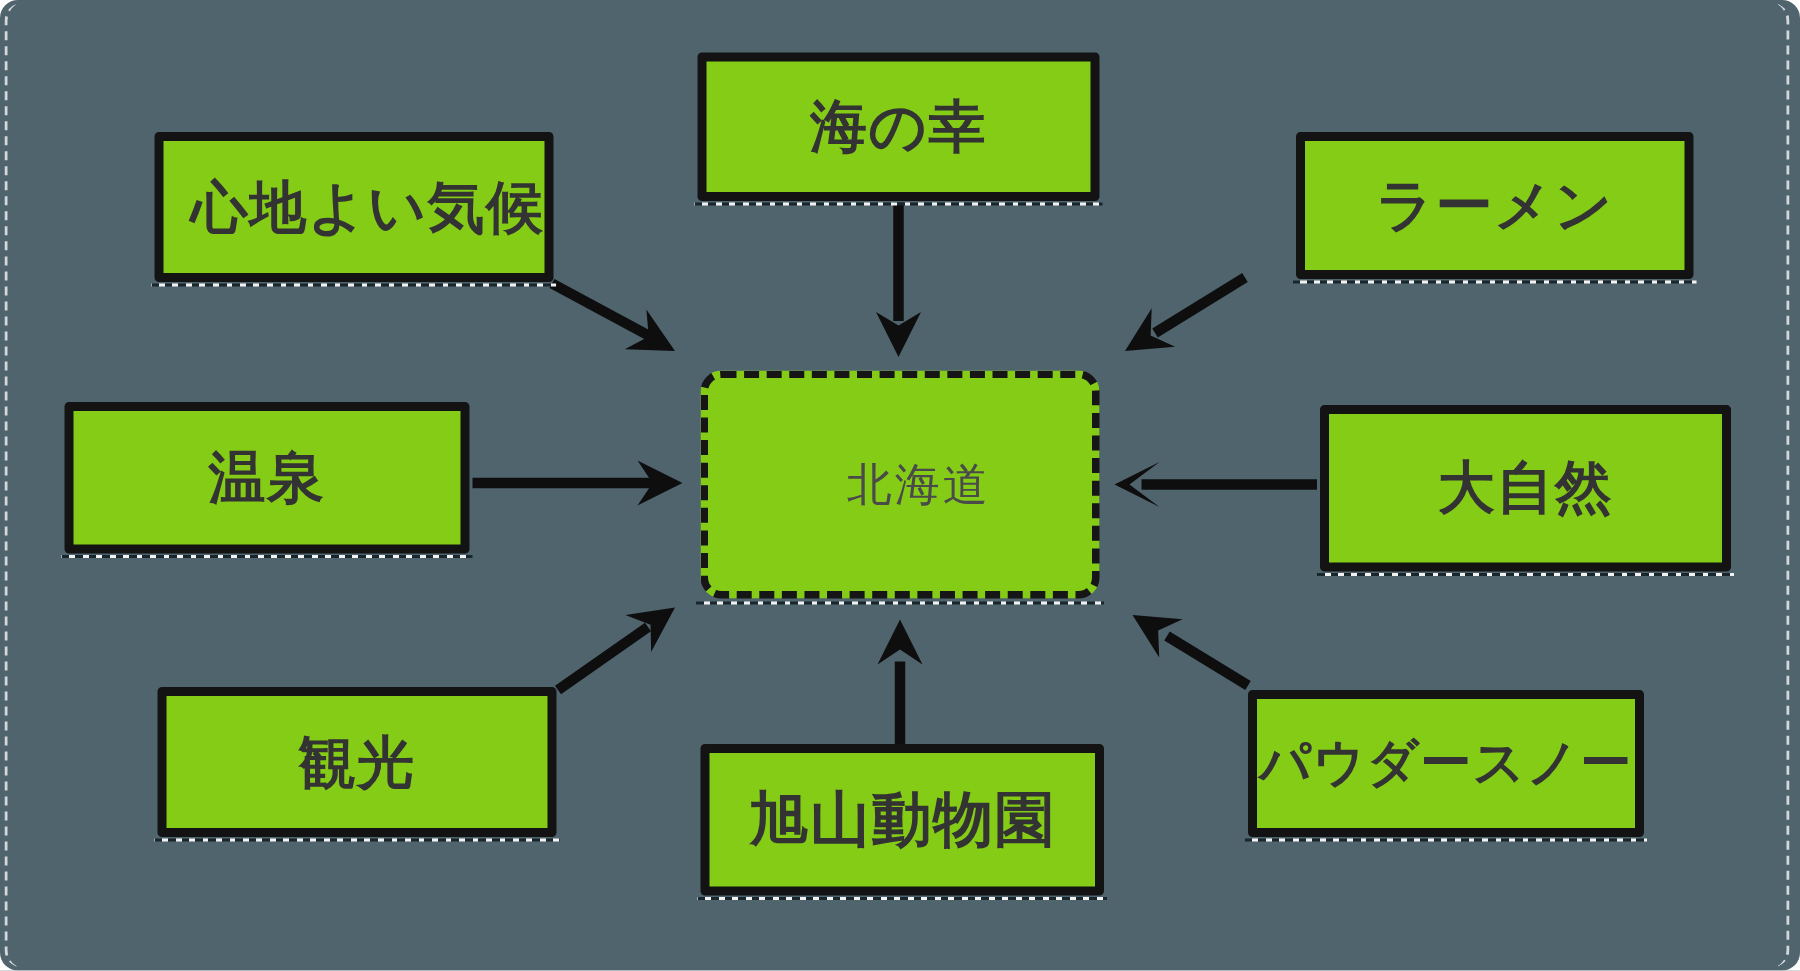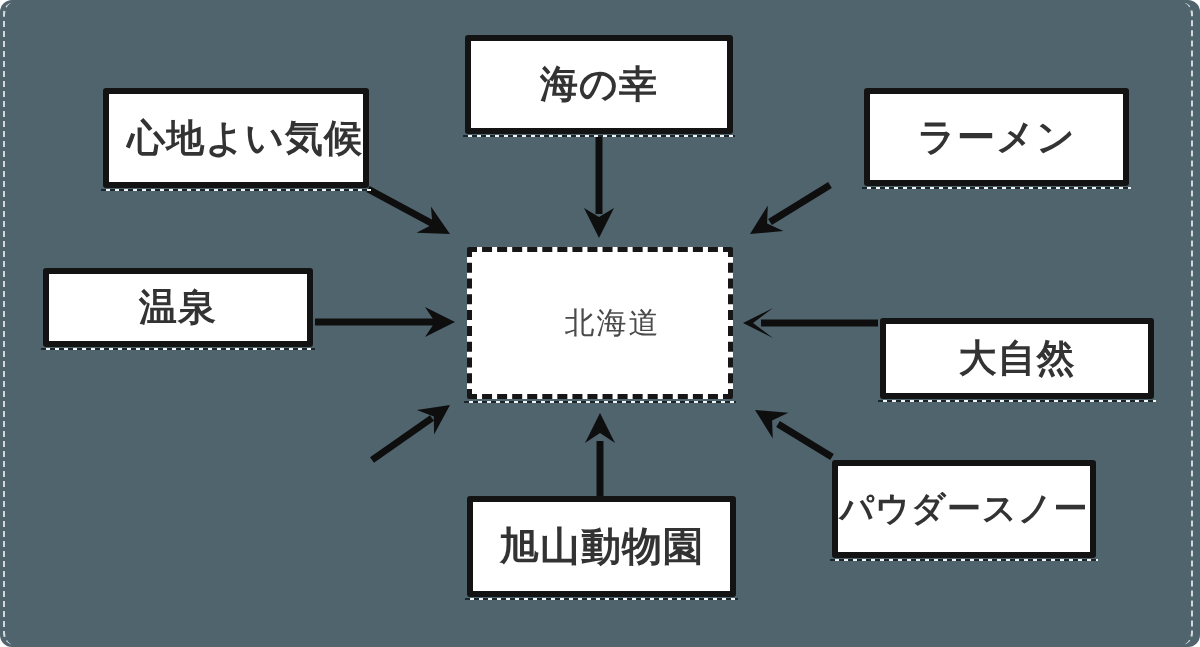--- a/index.html
+++ b/index.html
@@ -14,43 +14,43 @@
   
   .stage::after{
     content:"";position:absolute;top:2px;bottom:2px;left:3px;right:7px;
     border-left:2px dashed rgba(255,255,255,.75);
     border-right:2px dashed rgba(255,255,255,.75);
     border-radius:12px;pointer-events:none;
   }
   .svg-layer{position:absolute;inset:0;width:100%;height:100%;}
   .node,.center-box{
     position:absolute;box-sizing:border-box;
-    background:#ffffff;
+    background:#84cc16;
     display:flex;align-items:center;justify-content:center;
     text-align:center;
     color:#333333;
   }
   .node{
     border:6px solid #131313;border-radius:3px;
     font-weight:900;font-size:38px;letter-spacing:1px;
   }
   
   .node::after,.center-box::after{
     content:"";position:absolute;left:-8px;right:-8px;bottom:-9px;height:2px;
     background:repeating-linear-gradient(90deg,#18262d 0 5px,#f2f2f2 5px 9px);
   }
   .center-box{
-    border:5px dashed #161616;border-radius:2px;
+    border:5px dashed #161616;border-radius:14px;
     font-weight:400;font-size:30px;color:#4a4a4a;letter-spacing:2px;padding-left:25px;
   }
   .n-climate{left:103px;top:88px;width:266px;height:100px;justify-content:flex-end;}
   .n-seafood{left:465px;top:35px;width:268px;height:99px;}
   .n-ramen{left:864px;top:88px;width:265px;height:98px;}
-  .n-onsen{left:43px;top:268px;width:270px;height:79px;}
-  .n-nature{left:880px;top:270px;width:274px;height:81px;margin-top:48px;}
+  .n-onsen{left:43px;top:268px;width:270px;height:101px;}
+  .n-nature{left:880px;top:270px;width:274px;height:111px;}
   .n-sightseeing{left:105px;top:458px;width:266px;height:100px;}
   .n-zoo{left:467px;top:496px;width:269px;height:101px;font-size:40px;}
   .n-powder{left:832px;top:460px;width:264px;height:98px;font-size:34px;}
   .n-center{left:467px;top:247px;width:266px;height:152px;}
   .arrow line{stroke:#0e0e0e;stroke-width:7;}
   .arrow polygon{fill:#0e0e0e;}
 </style>
 </head>
 <body>
 
@@ -99,20 +99,23 @@
   </div>
   <div class="node n-ramen">
     <span>ラーメン</span>
   </div>
   <div class="node n-onsen">
     <span>温泉</span>
   </div>
   <div class="node n-nature">
     <span>大自然</span>
   </div>
+  <div class="node n-sightseeing">
+    <span>観光</span>
+  </div>
   <div class="node n-zoo">
     <span>旭山動物園</span>
   </div>
   <div class="node n-powder">
     <span>パウダースノー</span>
   </div>
 
   <div class="center-box n-center">
     <span>北海道</span>
   </div>

